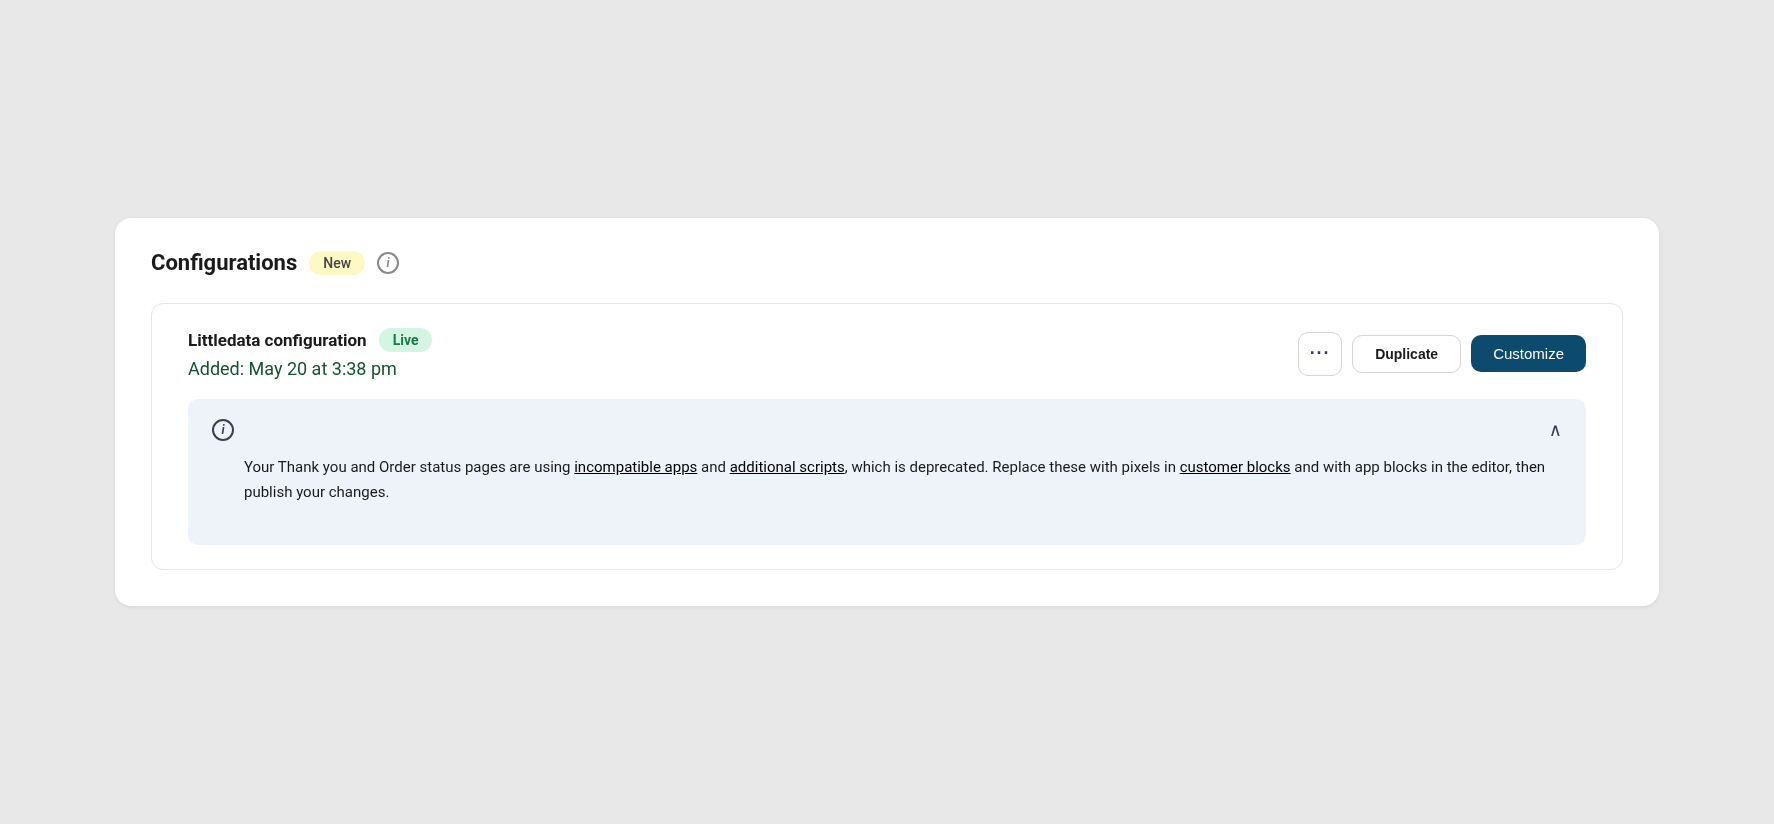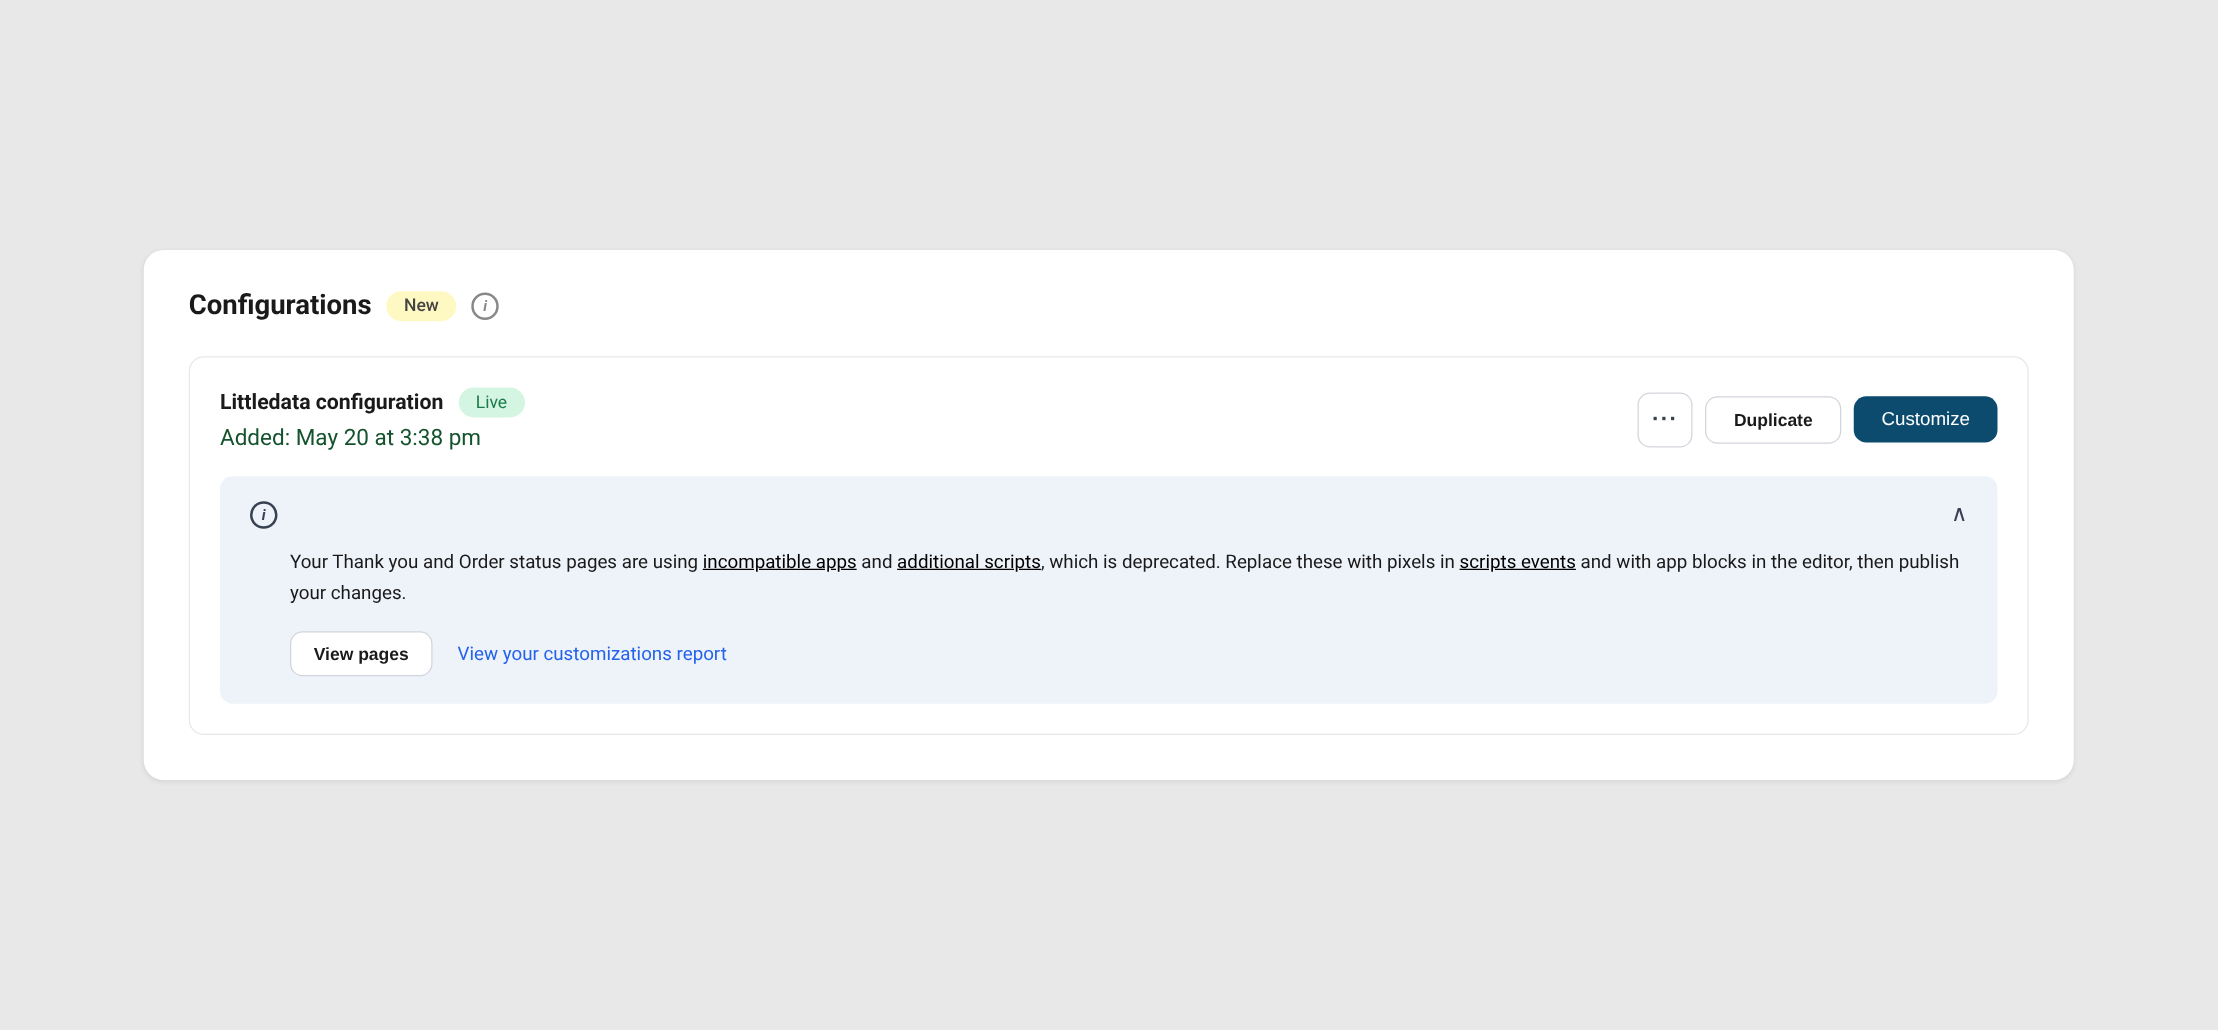--- a/index.html
+++ b/index.html
@@ -71,21 +71,21 @@
 
     .header-subtitle {
       font-size: 15px;
       color: #6b7280;
       margin-top: 2px;
     }
 
     .config-card {
       border: 1.5px solid #e5e7eb;
       border-radius: 12px;
-      padding: 24px 24px;
+      padding: 24px 36px;
     }
 
     .config-card-header {
       display: flex;
       align-items: center;
       justify-content: space-between;
       margin-bottom: 20px;
     }
 
     .config-card-left {
@@ -105,21 +105,21 @@
       font-weight: 700;
       color: #1a1a1a;
     }
 
     .live-badge {
       background: #d4f5e2;
       color: #1a7a4a;
       border-radius: 20px;
       padding: 4px 14px;
       font-size: 14px;
-      font-weight: 400;
+      font-weight: 700;
     }
 
     .config-date {
       font-size: 18px;
       color: #14532d;
     }
 
     .config-actions {
       display: flex;
       align-items: center;
@@ -287,24 +287,20 @@
       <div class="alert-header">
         <div class="alert-title-row">
           <div class="alert-info-icon">
             <span>i</span>
           </div>
         </div>
         <span class="chevron-up">∧</span>
       </div>
 
       <div class="alert-body">
-        <span>Your Thank you and Order status pages are using </span><a href="#">incompatible apps</a><span> and </span><a href="#">additional scripts</a><span>, which is deprecated. Replace these with pixels in </span><a href="#">scripts events</a><span> and with app blocks in the editor, then publish your changes.</span>
-      </div>
-
-      <div class="alert-footer">
-        <button class="btn-view-pages">View pages</button>
-        <a href="#" class="link-report">View your customizations report</a>
-      </div>
+        <span>Your Thank you and Order status pages are using </span><a href="#">incompatible apps</a><span> and </span><a href="#">additional scripts</a><span>, which is deprecated. Replace these with pixels in </span><a href="#">customer blocks</a><span> and with app blocks in the editor, then publish your changes.</span>
+      </div>
+
     </div>
 
   </div>
 
 </div>
 
 </body></html>

